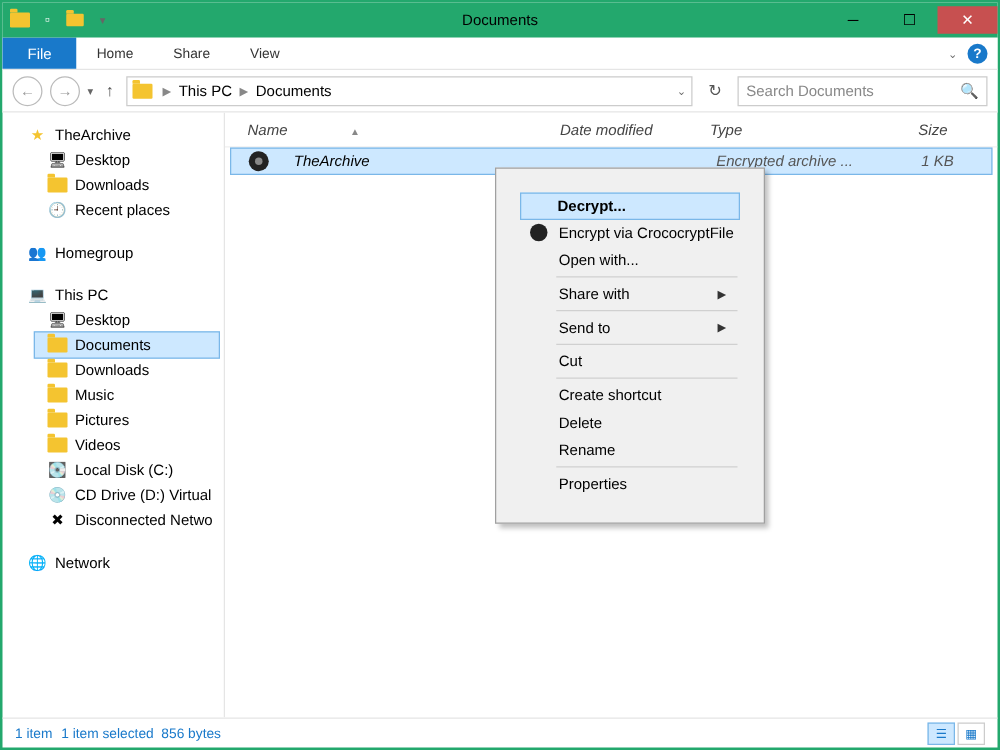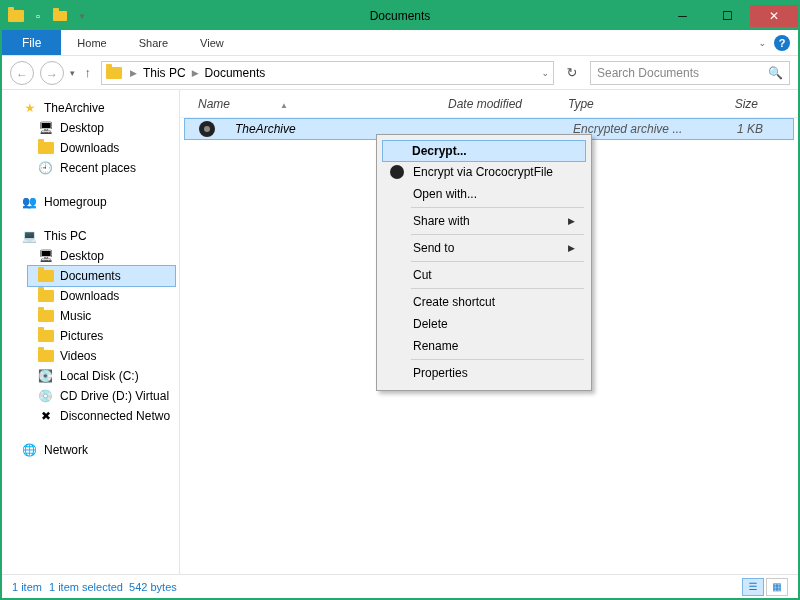--- a/index.html
+++ b/index.html
@@ -58,21 +58,21 @@
 .filerow .ftype { width: 130px; color: #555; }
 .filerow .fsize { width: 60px; text-align: right; color: #555; }
 .file-ico { width: 16px; height: 16px; background: #222; border-radius: 50%; display: inline-flex; align-items: center; justify-content: center; }
 .file-ico::after { content: ""; width: 6px; height: 6px; border-radius: 50%; background: #888; }
 
 .statusbar { height: 24px; border-top: 1px solid #e5e5e5; display: flex; align-items: center; font-size: 11px; color: #1979ca; padding: 0 10px; gap: 7px; }
 .statusbar .views { margin-left: auto; display: flex; gap: 2px; }
 .view-btn { width: 22px; height: 18px; border: 1px solid #ccc; display: flex; align-items: center; justify-content: center; font-size: 10px; }
 .view-btn.active { background: #cde8ff; border-color: #7ab7e8; }
 
-.context-menu { position: absolute; left: 376px; top: 134px; width: 216px; background: #f0f0f0; border: 1px solid #a0a0a0; box-shadow: 3px 3px 4px rgba(0,0,0,.25); font-size: 12px; padding: 6px; }
+.context-menu { position: absolute; left: 396px; top: 134px; width: 216px; background: #f0f0f0; border: 1px solid #a0a0a0; box-shadow: 3px 3px 4px rgba(0,0,0,.25); font-size: 12px; padding: 20px; }
 .cm-item { height: 22px; display: flex; align-items: center; padding-left: 30px; position: relative; }
 .cm-item.hover { background: #cde8ff; border: 1px solid #7ab7e8; margin: -1px; padding-left: 29px; }
 .cm-item.bold { font-weight: bold; }
 .cm-sep { height: 1px; background: #d0d0d0; margin: 2px 1px 2px 28px; }
 .cm-arrow { margin-left: auto; margin-right: 10px; font-size: 9px; color: #333; }
 .cm-icon { position: absolute; left: 6px; width: 16px; height: 16px; display: flex; align-items: center; justify-content: center; }
 .cm-icon .croco { width: 14px; height: 14px; background: #222; border-radius: 50%; display: block; }
 
 .folder-mini { width: 16px; height: 12px; background: #f4c430; border-radius: 1px; position: relative; display: inline-block; }
 .folder-mini::before { content: ""; position: absolute; top: -3px; left: 0; width: 6px; height: 3px; background: #f4c430; border-radius: 1px 1px 0 0; }
@@ -235,21 +235,21 @@
           </div>
         <div class="fdate">5/5/2015 2:03 PM</div>
         <div class="ftype">Encrypted archive ...</div>
         <div class="fsize">1 KB</div>
       </div>
     </div>
   </div>
 
   <div class="statusbar">
     <span>1 item</span>
-    <span><span>1 item selected</span>&nbsp;&nbsp;<span>542 bytes</span></span>
+    <span><span>1 item selected</span>&nbsp;&nbsp;<span>856 bytes</span></span>
     <div class="views">
       <div class="view-btn active">☰</div>
       <div class="view-btn">▦</div>
     </div>
   </div>
 
   <div class="context-menu">
     <div class="cm-item bold hover">
         <span>Decrypt...</span>
       </div>

